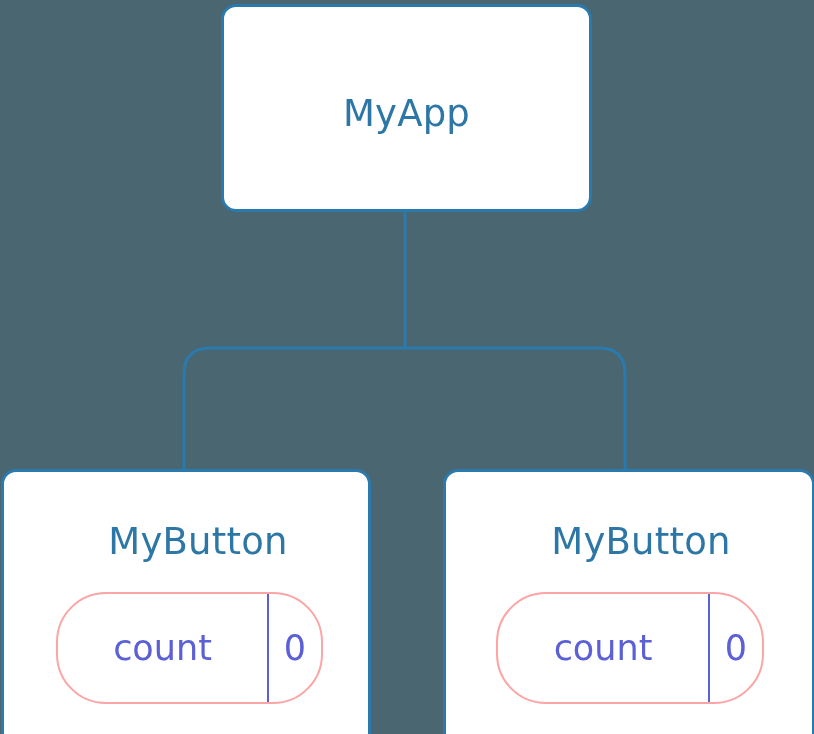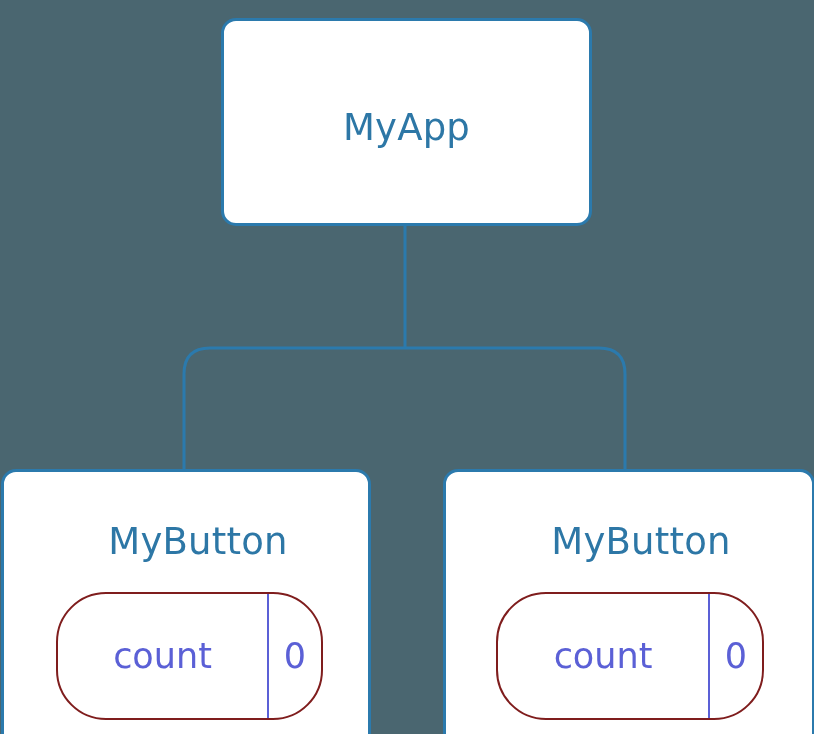--- a/index.html
+++ b/index.html
@@ -33,21 +33,21 @@
   .card {
     position: absolute;
     z-index: 2;
     background: #ffffff;
     border: 3px solid #2b7aad;
     border-radius: 15px;
     box-sizing: border-box;
   }
   .card-root {
     left: 221px;
-    top: 18px;
+    top: 4px;
     width: 371px;
     height: 208px;
   }
   .card-left {
     left: 1px;
     top: 469px;
     width: 370px;
     height: 282px;
   }
   .card-right {
@@ -72,22 +72,22 @@
   }
   .card-left .card-title,
   .card-right .card-title {
     top: 48px;
     margin-left: 24px;
   }
   
   .pill {
     position: absolute;
     top: 120px;
-    height: 128px;
-    border: 2px solid #7f1d1d;
+    height: 112px;
+    border: 2px solid #fca5a5;
     border-radius: 50px;
     box-sizing: border-box;
     display: flex;
     align-items: stretch;
     background: #ffffff;
     overflow: hidden;
   }
   .card-left .pill {
     left: 52px;
     width: 267px;

